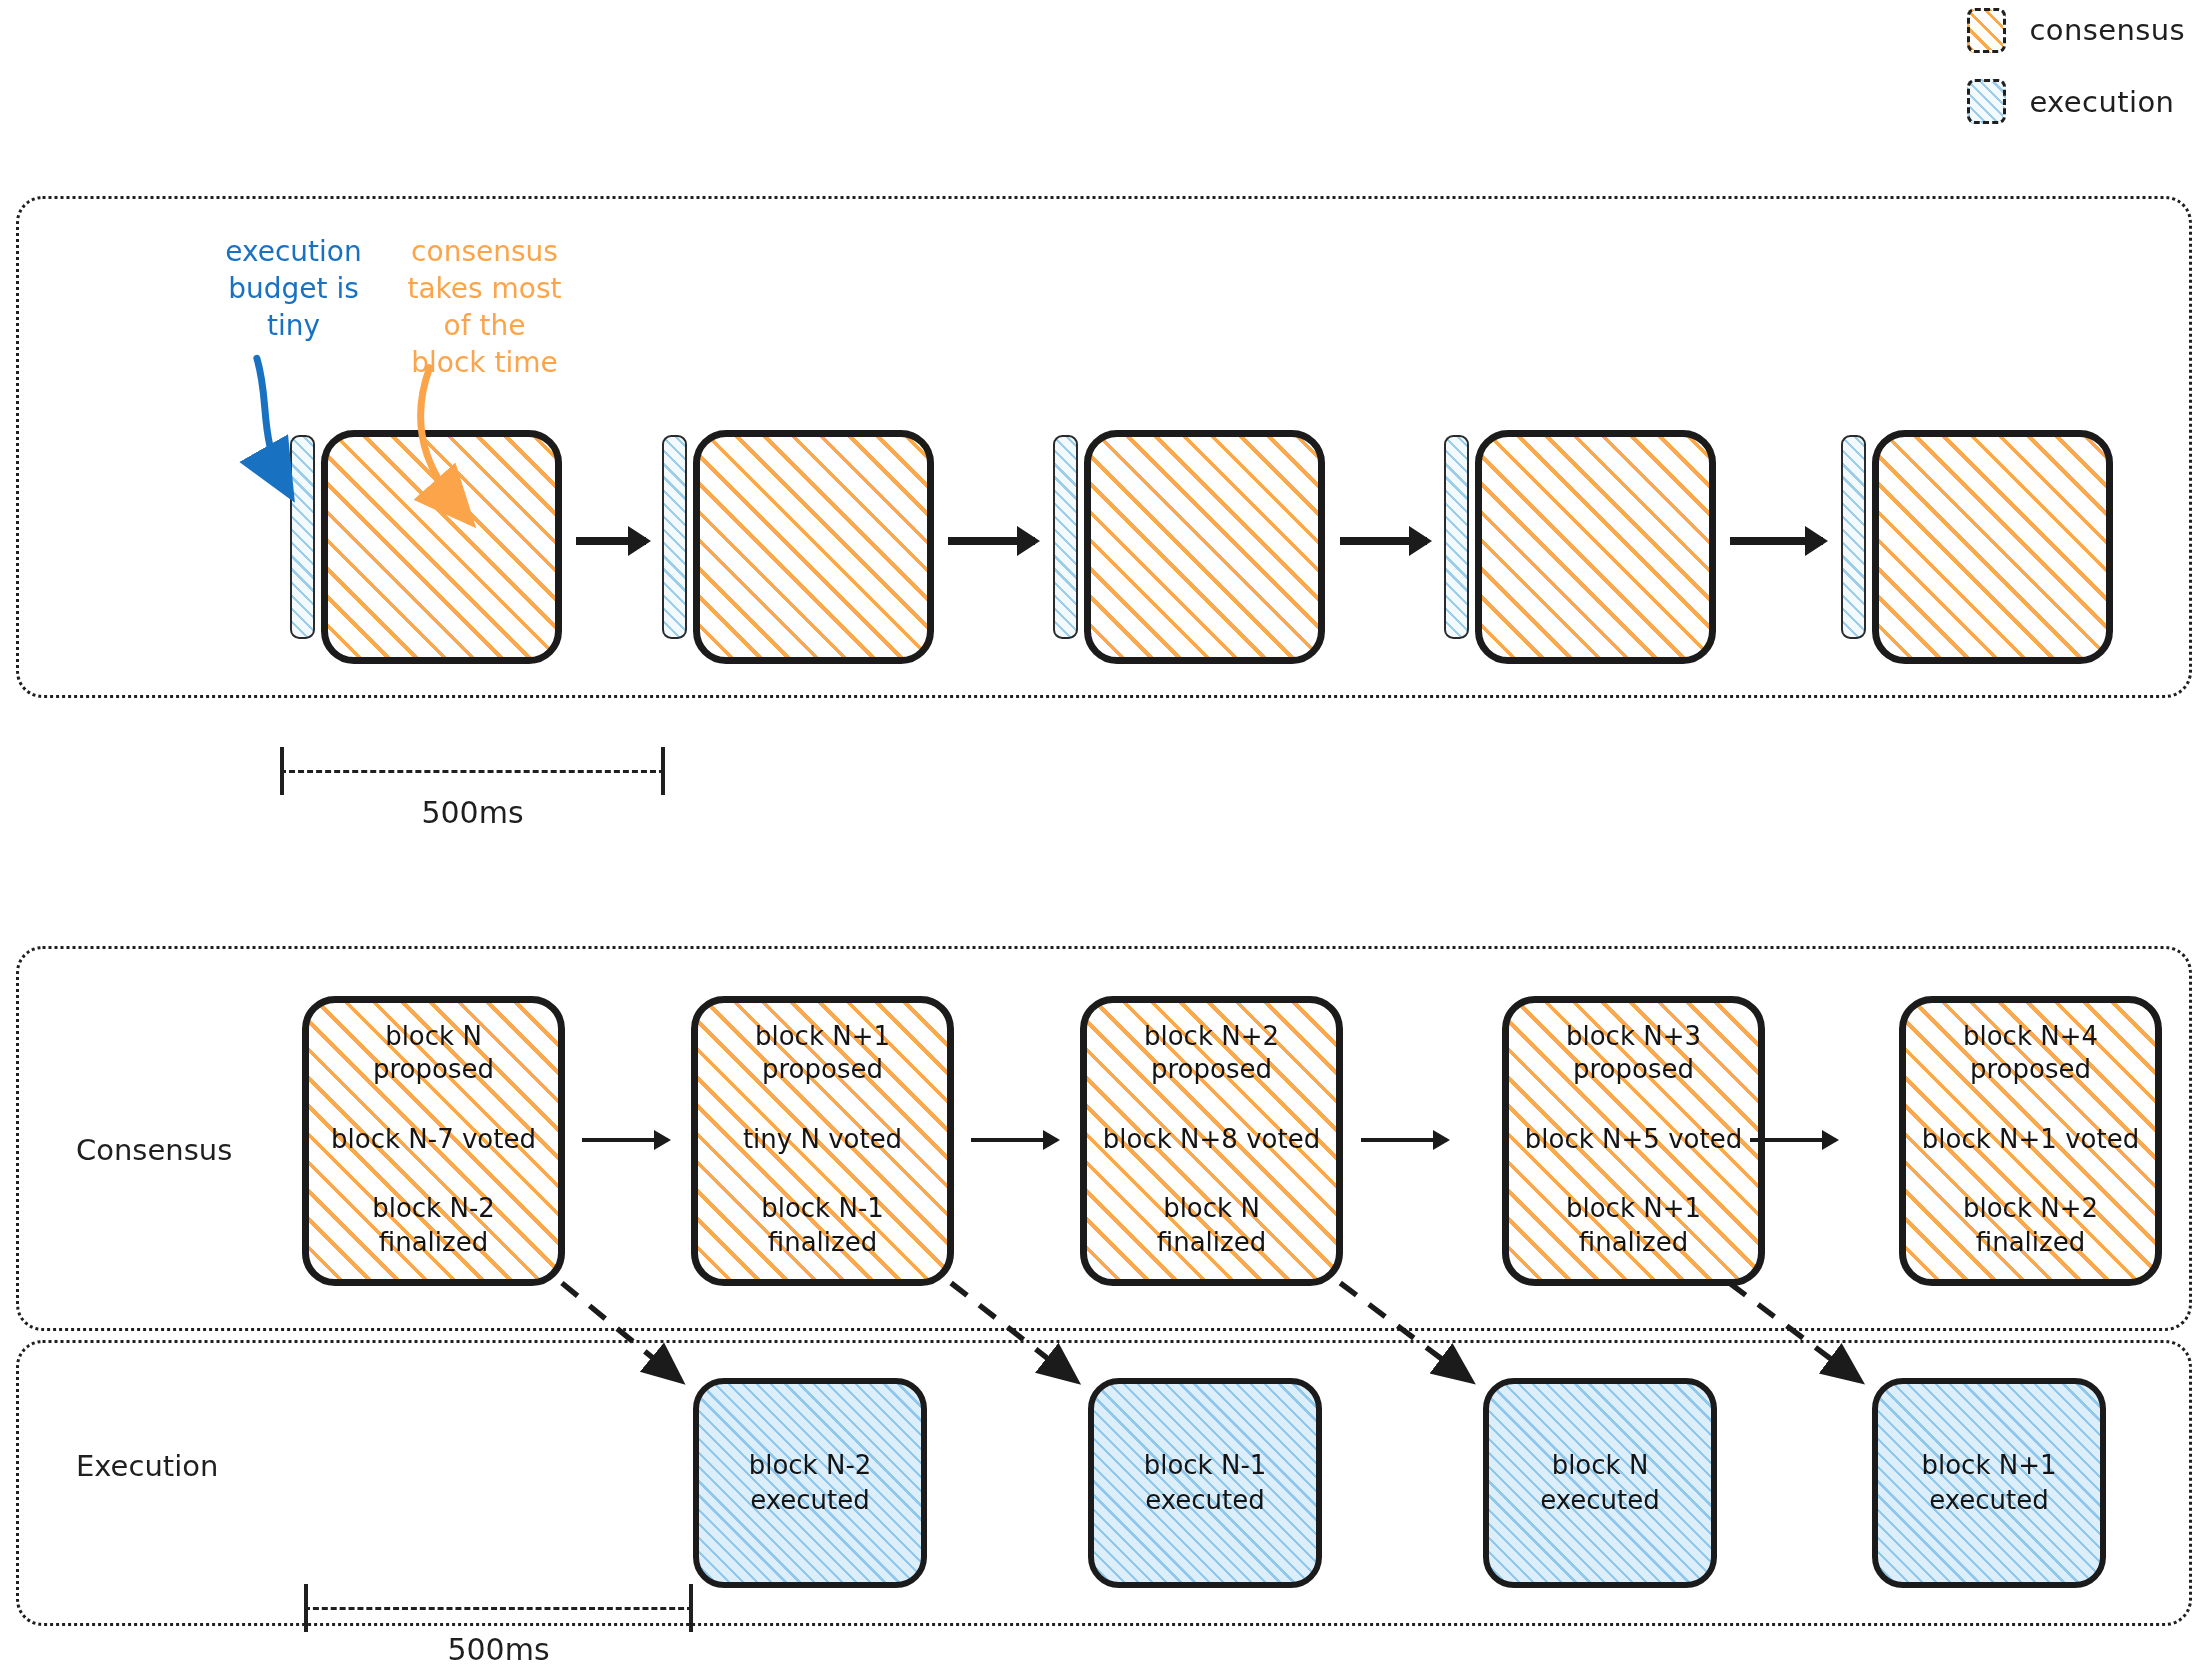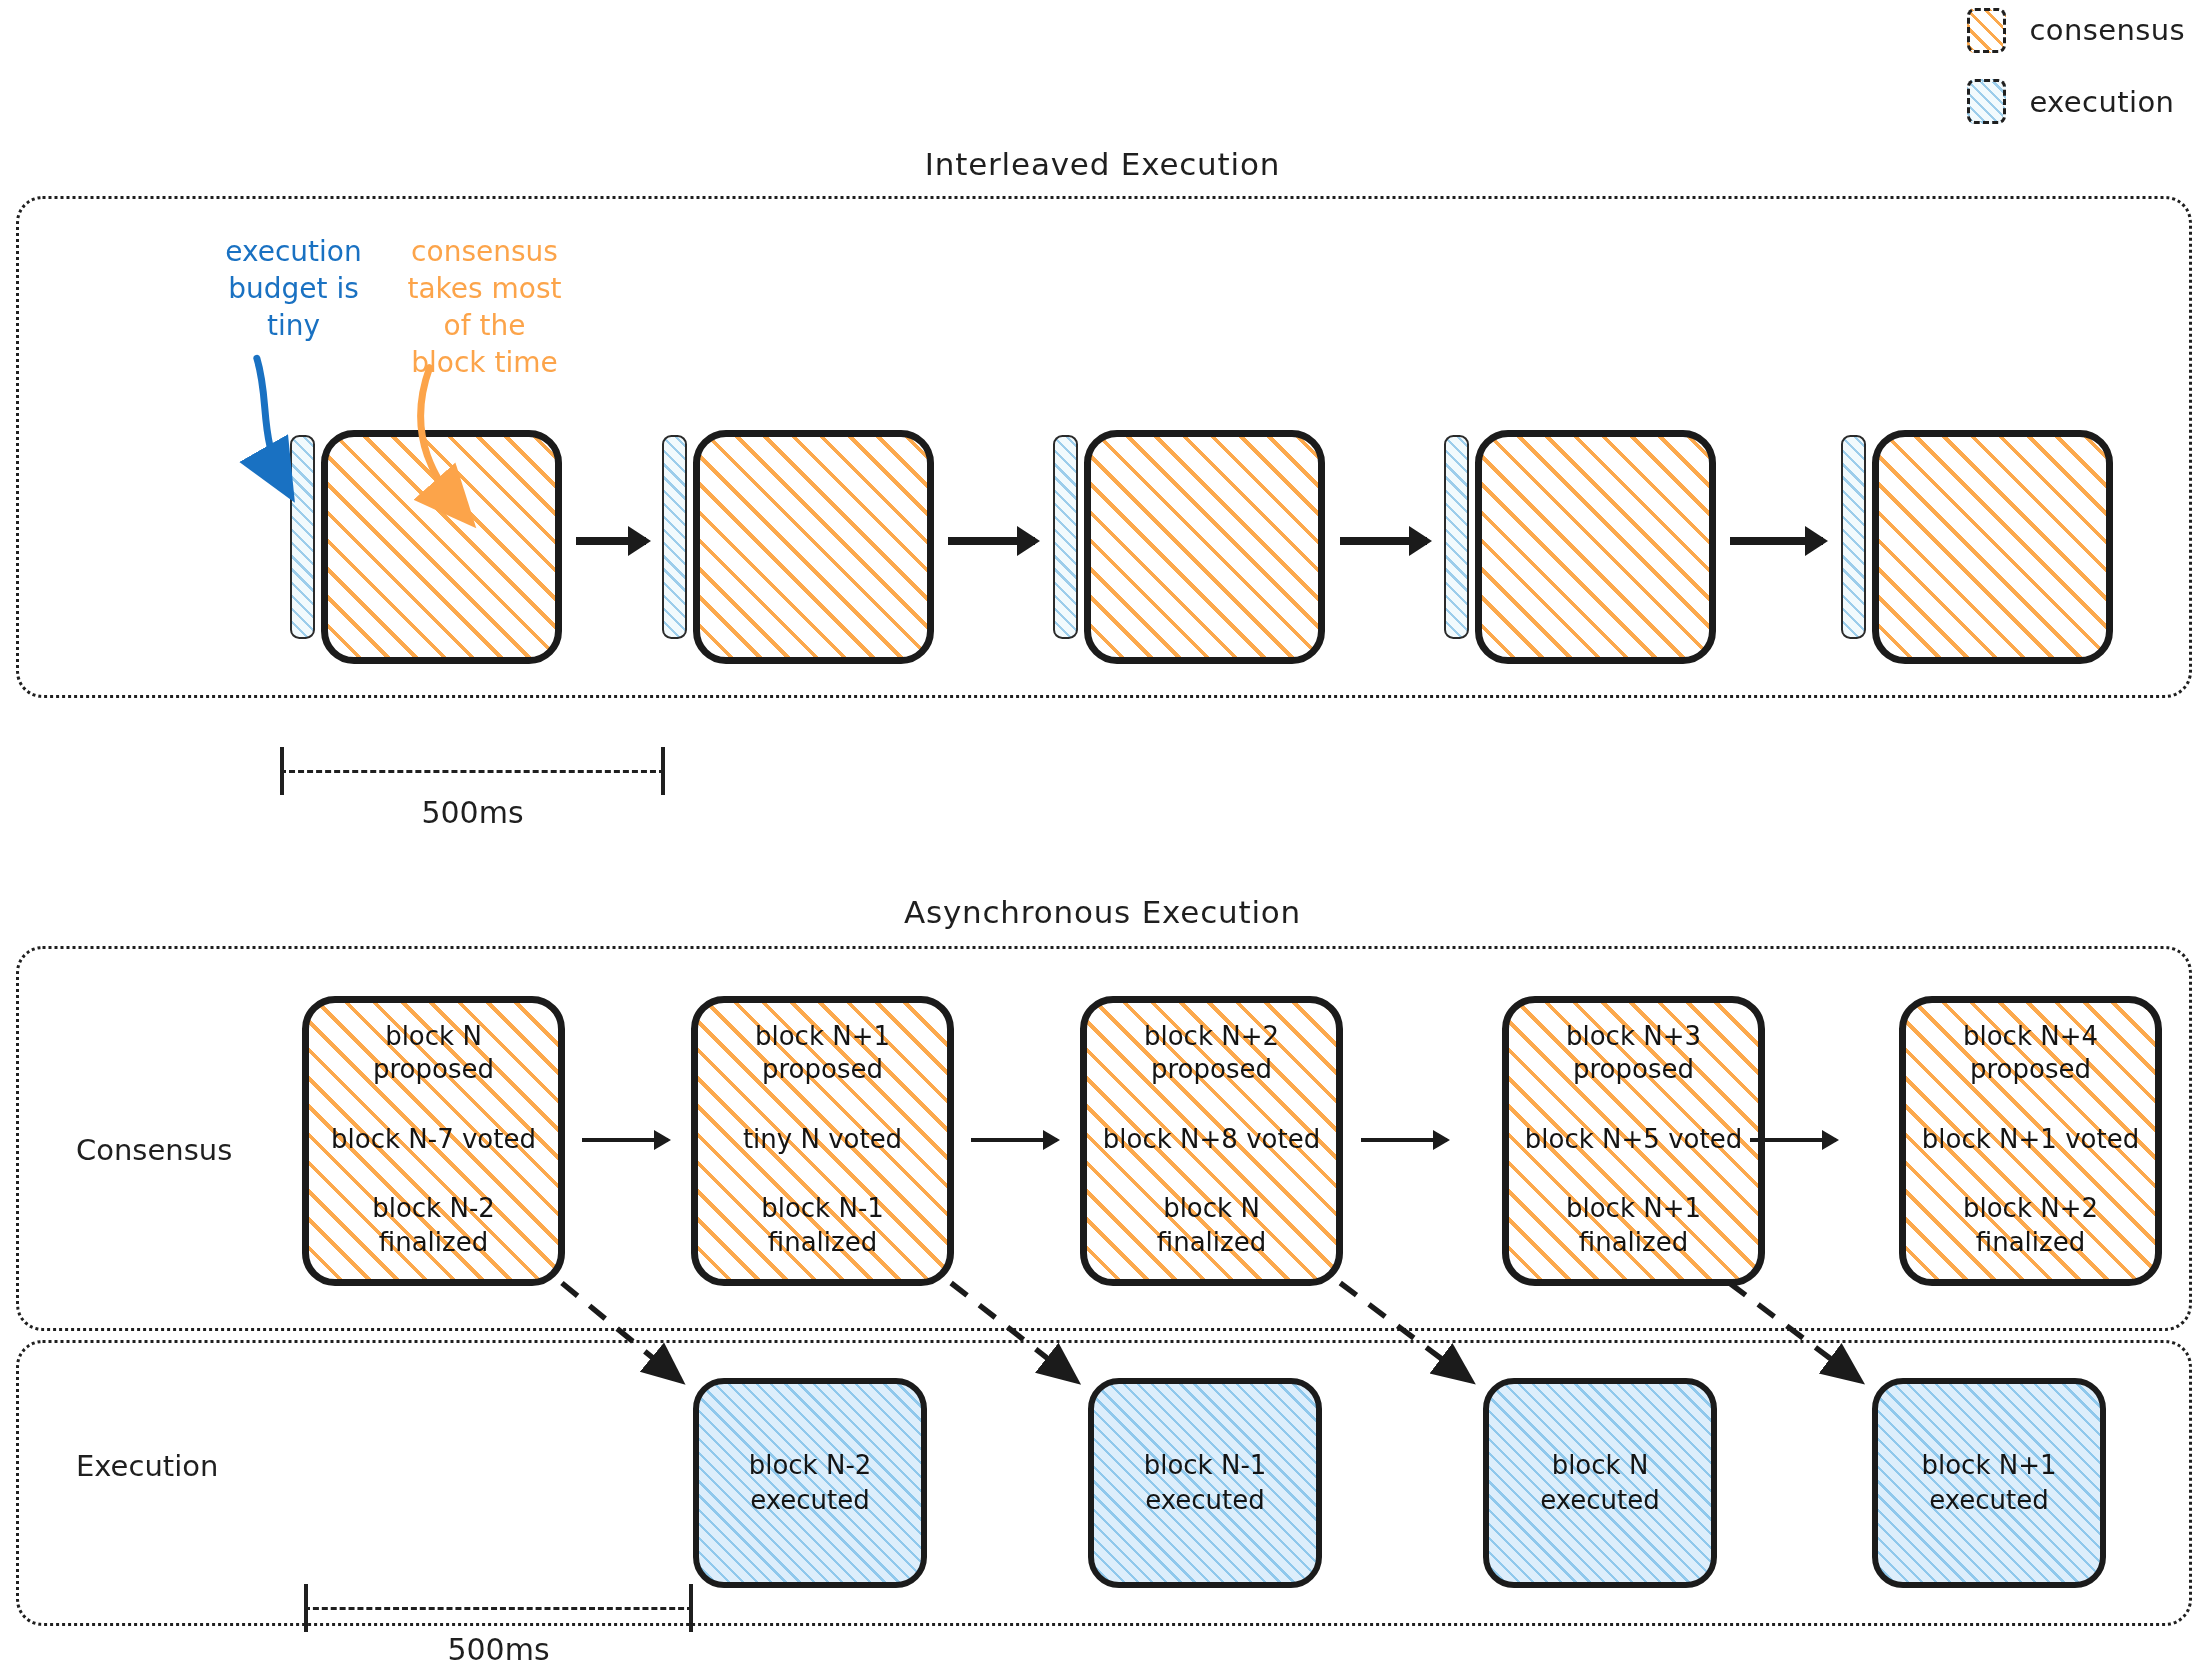--- a/index.html
+++ b/index.html
@@ -273,21 +273,20 @@
     <div class="legend-row">
       <div class="legend-swatch consensus"></div>
       <div class="legend-label">consensus</div>
     </div>
     <div class="legend-row">
       <div class="legend-swatch execution"></div>
       <div class="legend-label">execution</div>
     </div>
   </div>
 
-  <div class="section-title" id="title-interleaved">Interleaved Execution</div>
   <div class="dotted-box" id="box-interleaved"></div>
 
   <div class="annot" id="annot-exec">execution
 budget is
 tiny</div>
   <div class="annot" id="annot-cons">consensus
 takes most
 of the
 block time</div>
 
@@ -311,21 +310,20 @@
   <div class="flow-arrow" style="left:1340px; width:87px;"></div>
   <div class="flow-arrow" style="left:1730px; width:93px;"></div>
 
   <div class="dim-bar" id="dim-top">
     <div class="dim-tick left"></div>
     <div class="dim-line"></div>
     <div class="dim-tick right"></div>
     <div class="dim-text">500ms</div>
   </div>
 
-  <div class="section-title" id="title-async">Asynchronous Execution</div>
   <div class="dotted-box" id="box-consensus"></div>
   <div class="dotted-box" id="box-execution"></div>
 
   <div class="row-label" id="label-consensus">Consensus</div>
   <div class="row-label" id="label-execution">Execution</div>
 
   <div class="cons-block" style="left:302px;">
     <div class="cons-line">block N
 proposed</div>
     <div class="cons-line">block N-7 voted</div>

